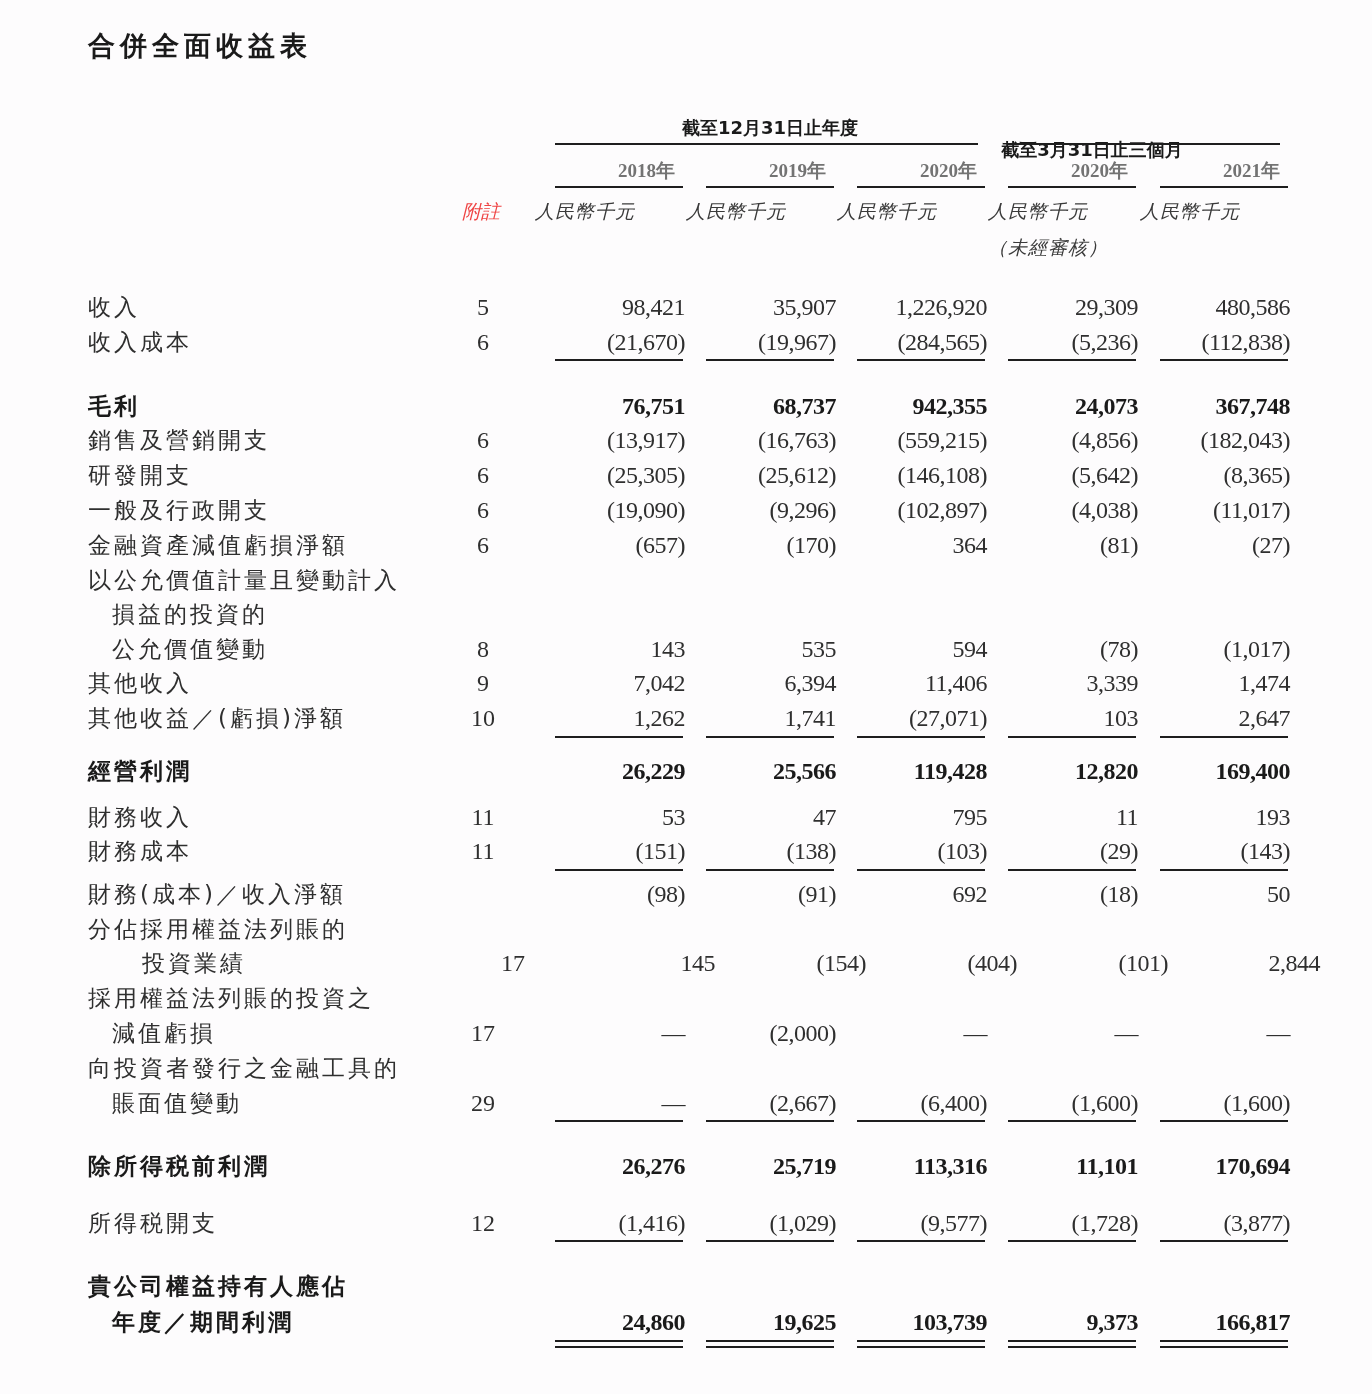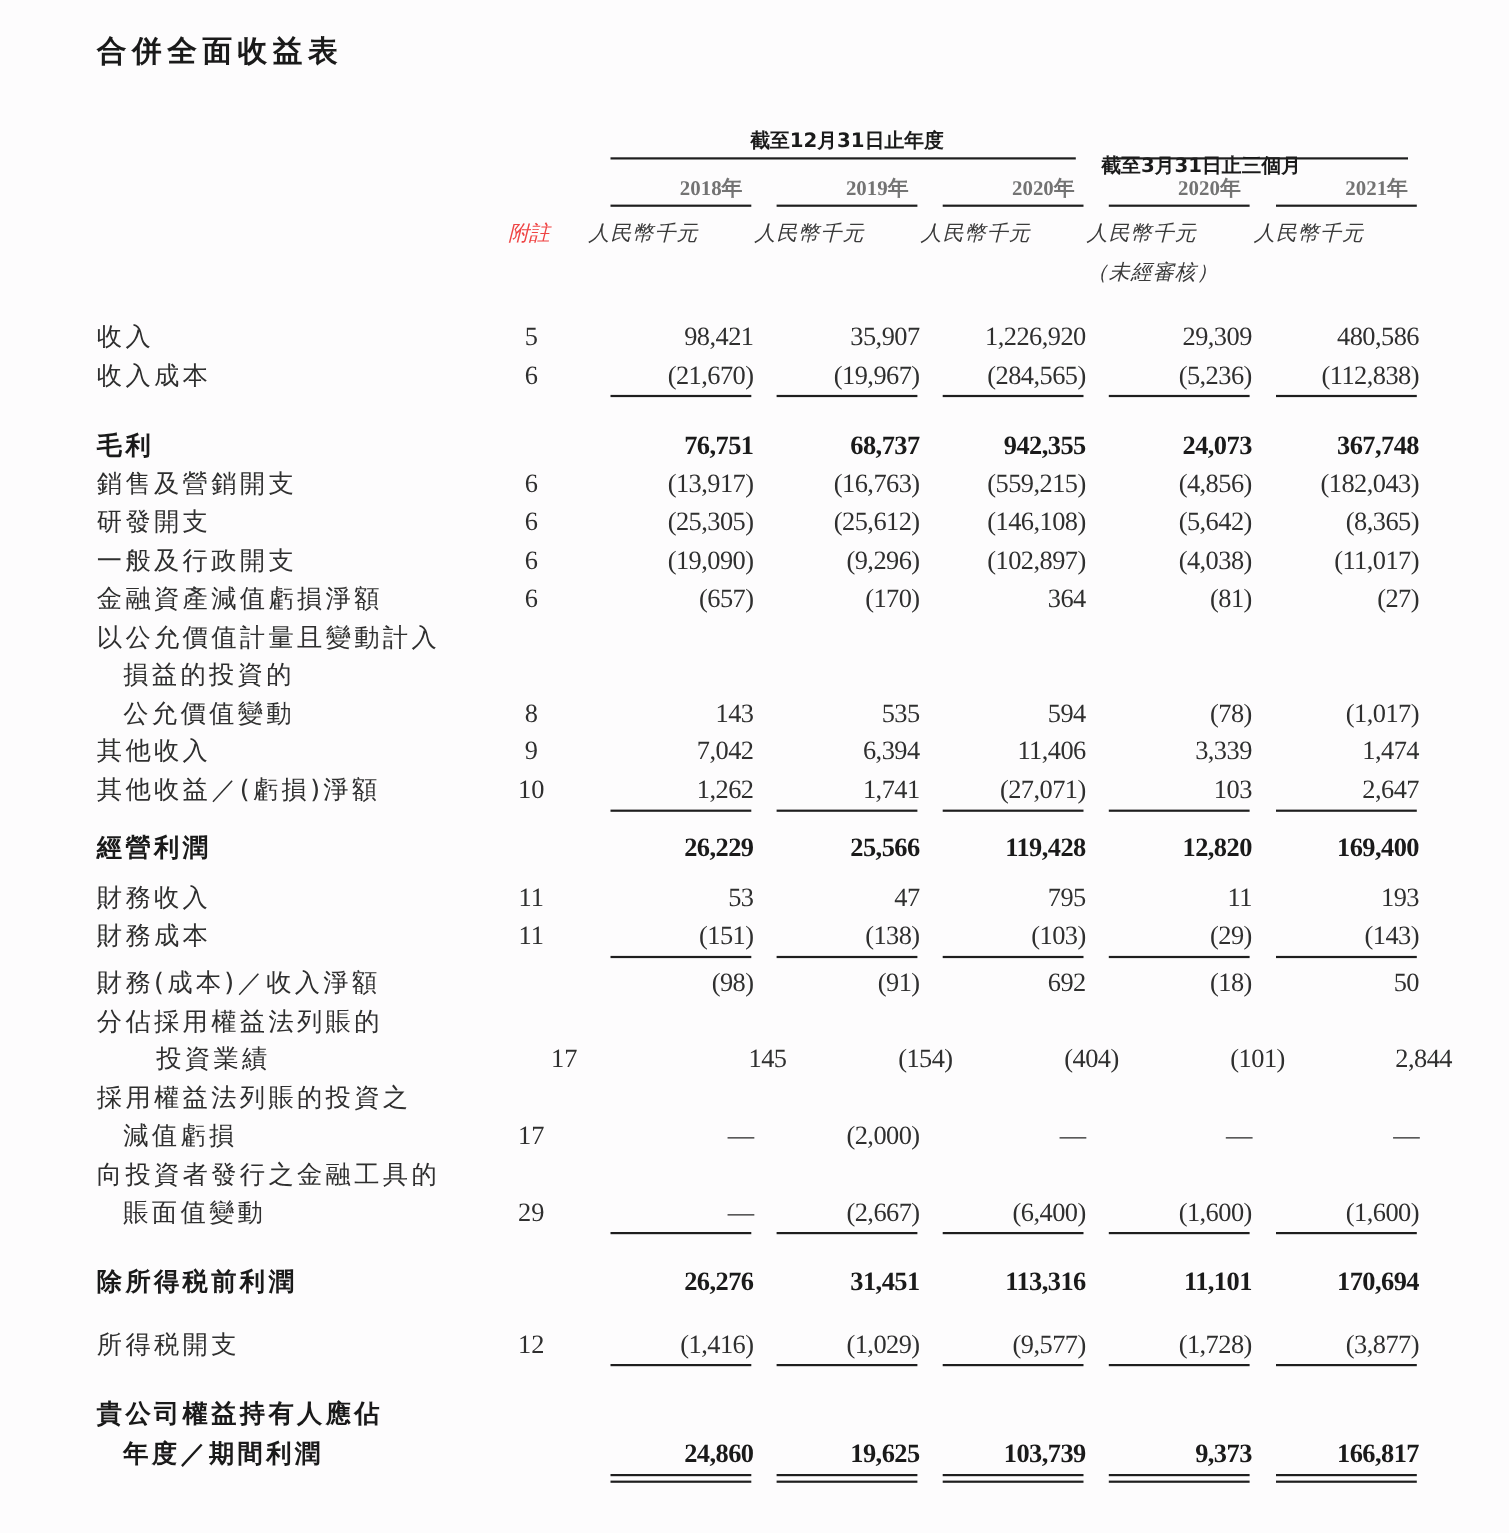--- a/index.html
+++ b/index.html
@@ -280,21 +280,21 @@
 <div class="ul u0" style="top:1120px;"></div>
 <div class="ul u1" style="top:1120px;"></div>
 <div class="ul u2" style="top:1120px;"></div>
 <div class="ul u3" style="top:1120px;"></div>
 <div class="ul u4" style="top:1120px;"></div>
 
 <div class="row" style="top:1149px;">
   <span class="label bold">除所得税前利潤</span>
   <span class="note"></span>
   <span class="val bold c0">26,276</span>
-  <span class="val bold c1">31,451</span>
+  <span class="val bold c1">25,719</span>
   <span class="val bold c2">113,316</span>
   <span class="val bold c3">11,101</span>
   <span class="val bold c4">170,694</span>
 </div>
 
 <div class="row" style="top:1206px;">
   <span class="label">所得税開支</span>
   <span class="note">12</span>
   <span class="val c0 neg">(1,416)</span>
   <span class="val c1 neg">(1,029)</span>

